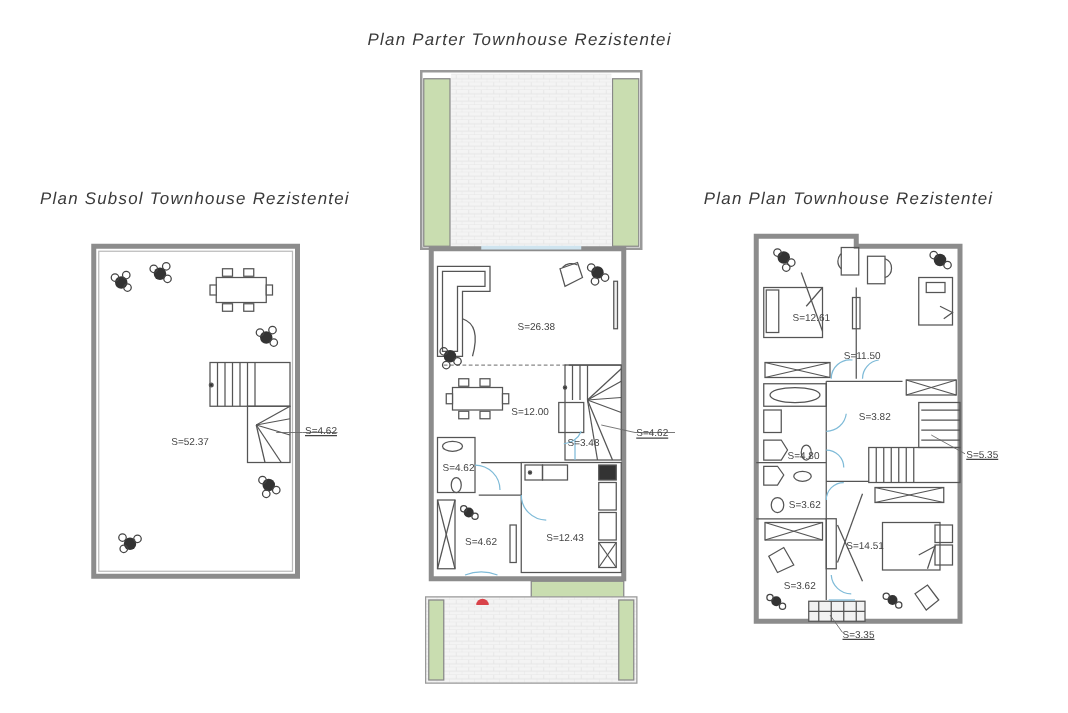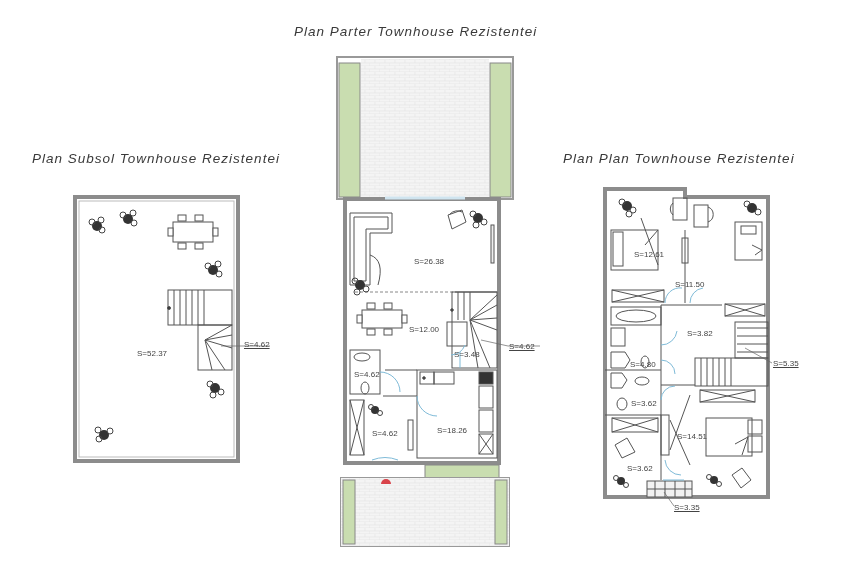--- a/index.html
+++ b/index.html
@@ -207,21 +207,21 @@
       <rect x="495" y="480" width="12" height="64" fill="#c9ddb0" stroke="#888"></rect>
       <path d="M381 484 A5 5 0 0 1 391 484 Z" fill="#d9434a"></path>
     </g>
   </svg>
   <div class="lbl" style="left:414px; top:257px;">S=26.38</div>
   <div class="lbl" style="left:409px; top:325px;">S=12.00</div>
   <div class="lbl" style="left:414px; top:350px;margin-left:40px;">S=3.48</div>
   <div class="lbl u" style="left:509px; top:342px;">S=4.62</div>
   <div class="lbl" style="left:354px; top:370px;">S=4.62</div>
   <div class="lbl" style="left:372px; top:429px;">S=4.62</div>
-  <div class="lbl" style="left:437px; top:426px;">S=18.26</div>
+  <div class="lbl" style="left:437px; top:426px;">S=12.43</div>
 </div>
 
 <div class="plan" style="left:0; top:0; width:854px; height:570px;text-decoration:underline;">
   <svg width="854" height="570">
     <path d="M605 189 H685 V197 H768 V497 H605 Z" fill="#fff" stroke="#8c8c8c" stroke-width="4"></path>
     <g stroke="#555" fill="none" stroke-width="1">
 
       <rect x="611" y="230" width="47" height="40"></rect>
       <rect x="613" y="232" width="10" height="34"></rect>
       <line x1="658" y1="230" x2="645" y2="245"></line>

